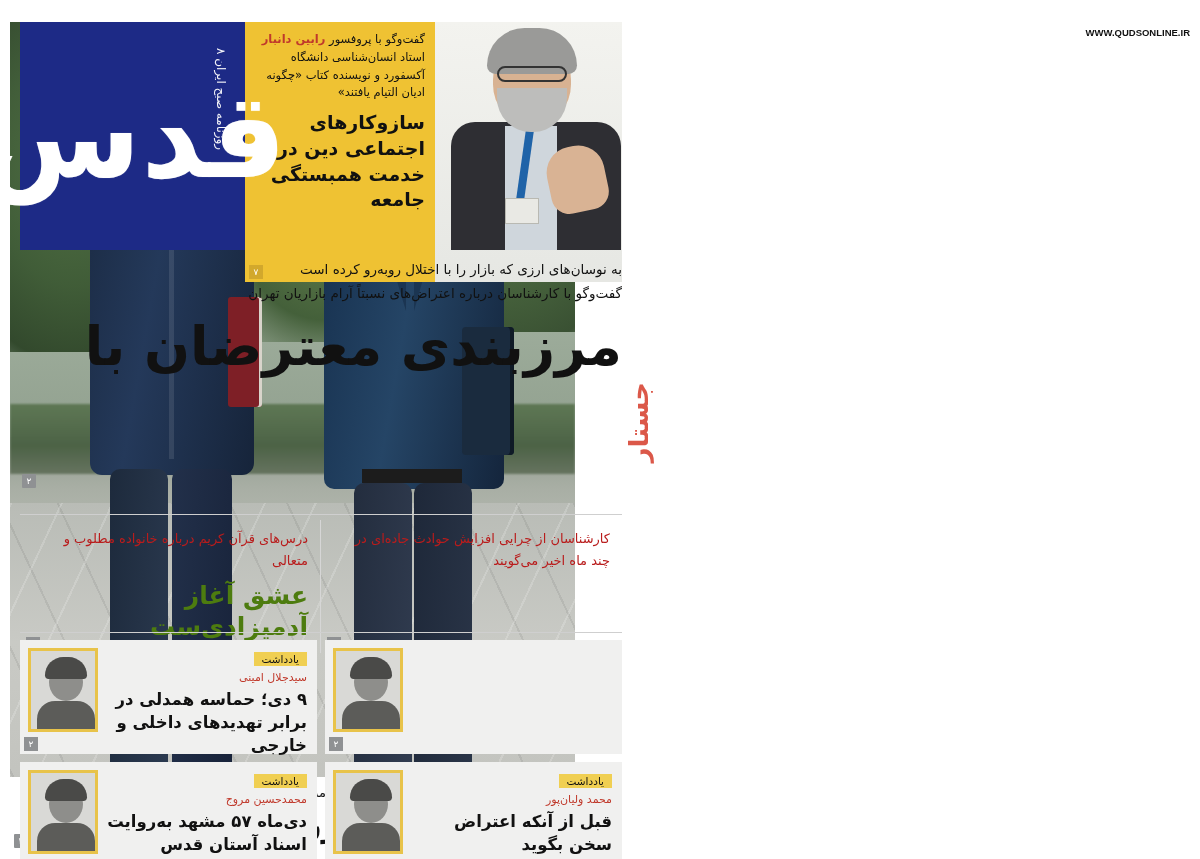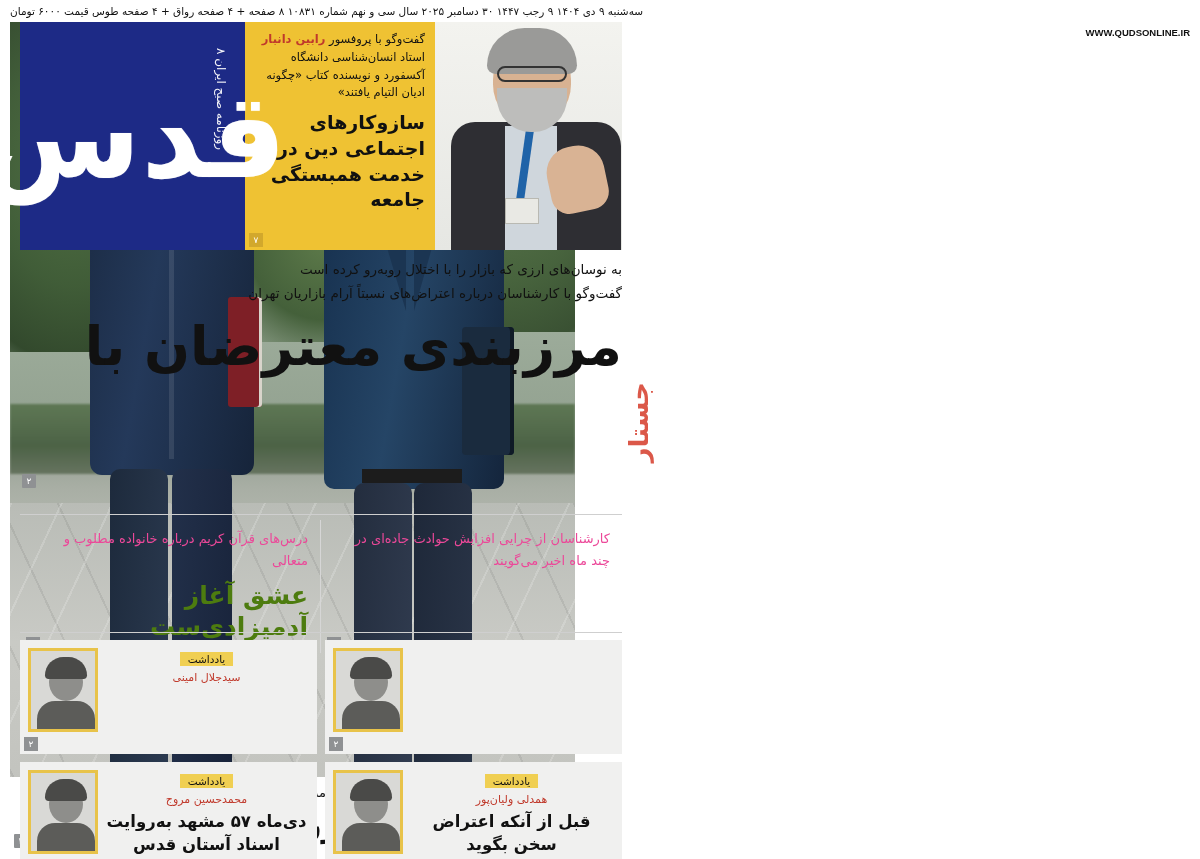--- a/index.html
+++ b/index.html
@@ -116,21 +116,21 @@
   }
   .logo-word {
     font-size: 118px; font-weight: bold; line-height: .9; letter-spacing: -6px;
     font-family: "DejaVu Sans", sans-serif; text-shadow: 0 0 1px rgba(255,255,255,.4);
   }
   .logo-sub {
     position: absolute; right: 14px; top: 26px; font-size: 12px; line-height: 1.7;
     writing-mode: vertical-rl; text-orientation: mixed; opacity: .95;
   }
   .interview-box {
-    flex: 1; height: 228px; background: #efc233; position: relative; overflow: hidden;
+    flex: 1; height: 260px; background: #efc233; position: relative; overflow: hidden;
     display: flex; flex-direction: row-reverse;
   }
   .interview-text { width: 190px; padding: 9px 10px 0 6px; text-align: right; }
   .interview-kicker { font-size: 11.5px; color: #111; line-height: 1.55; }
   .interview-kicker .name { color: #c0392b; font-weight: bold; }
   .interview-title {
     margin-top: 8px; font-size: 19px; font-weight: bold; color: #111; line-height: 1.35;
   }
   .interview-photo {
     flex: 1; position: relative; background: linear-gradient(180deg,#f3f3ef 0%, #e6e7e3 100%);
@@ -161,33 +161,33 @@
     position: absolute; right: -2px; top: 124px; color: #d94a3a;
     font-size: 26px; font-weight: bold; opacity: .92; transform: rotate(-90deg);
     transform-origin: right top; white-space: nowrap;
   }
 
   .divider { position: absolute; height: 1px; background: #cfcfcf; }
 
   .two-briefs { position: absolute; top: 498px; left: 10px; right: 0; display: flex; gap: 0; }
   .brief { width: 50%; padding: 8px 12px 10px; position: relative; text-align: right; }
   .brief + .brief { border-right: 1px solid #d6d6d6; }
-  .brief .kicker { font-size: 13px; color: #ec4899; line-height: 1.7; }
+  .brief .kicker { font-size: 13px; color: #b91c1c; line-height: 1.7; }
   .brief .title { margin-top: 8px; font-size: 25px; font-weight: bold; color: #4d7c0f; line-height: 1.25; }
   .brief .pg {
     position: absolute; left: 6px; bottom: 2px; width: 14px; height: 14px; background: #8f9193;
     color: #fff; font-size: 9px; display: flex; align-items: center; justify-content: center;
   }
 
   .cards { position: absolute; top: 618px; left: 10px; right: 0; display: flex; flex-wrap: wrap; gap: 8px; }
   .card {
     width: calc(50% - 4px); height: 114px; background: #f0f0ef; position: relative;
     display: flex; flex-direction: row-reverse; padding: 8px 10px 8px 8px;
   }
-  .card-text { flex: 1; text-align: center; padding-left: 8px; }
+  .card-text { flex: 1; text-align: right; padding-left: 8px; }
   .card-type {
     display: inline-block; background: #f0cf52; color: #111; font-size: 10.5px;
     padding: 1px 8px; margin-bottom: 5px;
   }
   .card-author { font-size: 11px; color: #c0392b; margin-bottom: 4px; }
   .card-title { font-size: 16.5px; font-weight: bold; color: #111; line-height: 1.4; }
   .card-photo { width: 70px; height: 84px; background: #d9d9d6; border: 3px solid #e8c34a; position: relative; overflow: hidden; }
   .cp-head { position:absolute; left:18px; top:12px; width:34px; height:38px; background:#8e8e8b; border-radius:50%; }
   .cp-hair { position:absolute; left:14px; top:6px; width:42px; height:22px; background:#4a4a48; border-radius:20px 20px 4px 4px; }
   .cp-body { position:absolute; left:6px; top:50px; width:58px; height:40px; background:#5c5c59; border-radius:18px 18px 0 0; }
@@ -197,21 +197,20 @@
   }
   .photo-pg { position: absolute; left: 4px; bottom: 4px; }
 </style>
 </head>
 <body>
 
 <div class="page">
 
   <div class="masthead">
     <span class="left-url">WWW.QUDSONLINE.IR</span>
-    <span class="center-info">سه‌شنبه ۹ دی ۱۴۰۴   ۹ رجب ۱۴۴۷   ۳۰ دسامبر ۲۰۲۵   سال سی و نهم   شماره ۱۰۸۳۱   ۸ صفحه + ۴ صفحه رواق + ۴ صفحه طوس   قیمت ۶۰۰۰ تومان</span>
   </div>
 
   <div class="content">
 
     <div class="photo-block">
       <div class="photo-canvas">
         <div class="bg-wall"></div>
         <div class="bg-foliage-l"></div>
         <div class="bg-foliage-r"></div>
         <div class="bg-bush-c"></div>
@@ -324,33 +323,34 @@
 
         <div class="card">
           <div class="card-photo">
             <div class="cp-body"></div>
             <div class="cp-head"></div>
             <div class="cp-hair"></div>
           </div>
           <div class="card-text">
             <span class="card-type">یادداشت</span>
             <div class="card-author">سیدجلال امینی</div>
+            <div class="card-title">۹ دی؛ حماسه همدلی در برابر تهدیدهای داخلی و خارجی</div>
           </div>
           <div class="pg">۲</div>
         </div>
 
         <div class="card">
           <div class="card-photo">
             <div class="cp-body"></div>
             <div class="cp-head"></div>
             <div class="cp-hair"></div>
           </div>
           <div class="card-text">
             <span class="card-type">یادداشت</span>
-            <div class="card-author">همدلی ولیان‌پور</div>
+            <div class="card-author">محمد ولیان‌پور</div>
             <div class="card-title">قبل از آنکه اعتراض سخن بگوید</div>
           </div>
 
         </div>
 
         <div class="card">
           <div class="card-photo">
             <div class="cp-body"></div>
             <div class="cp-head"></div>
             <div class="cp-hair"></div>

